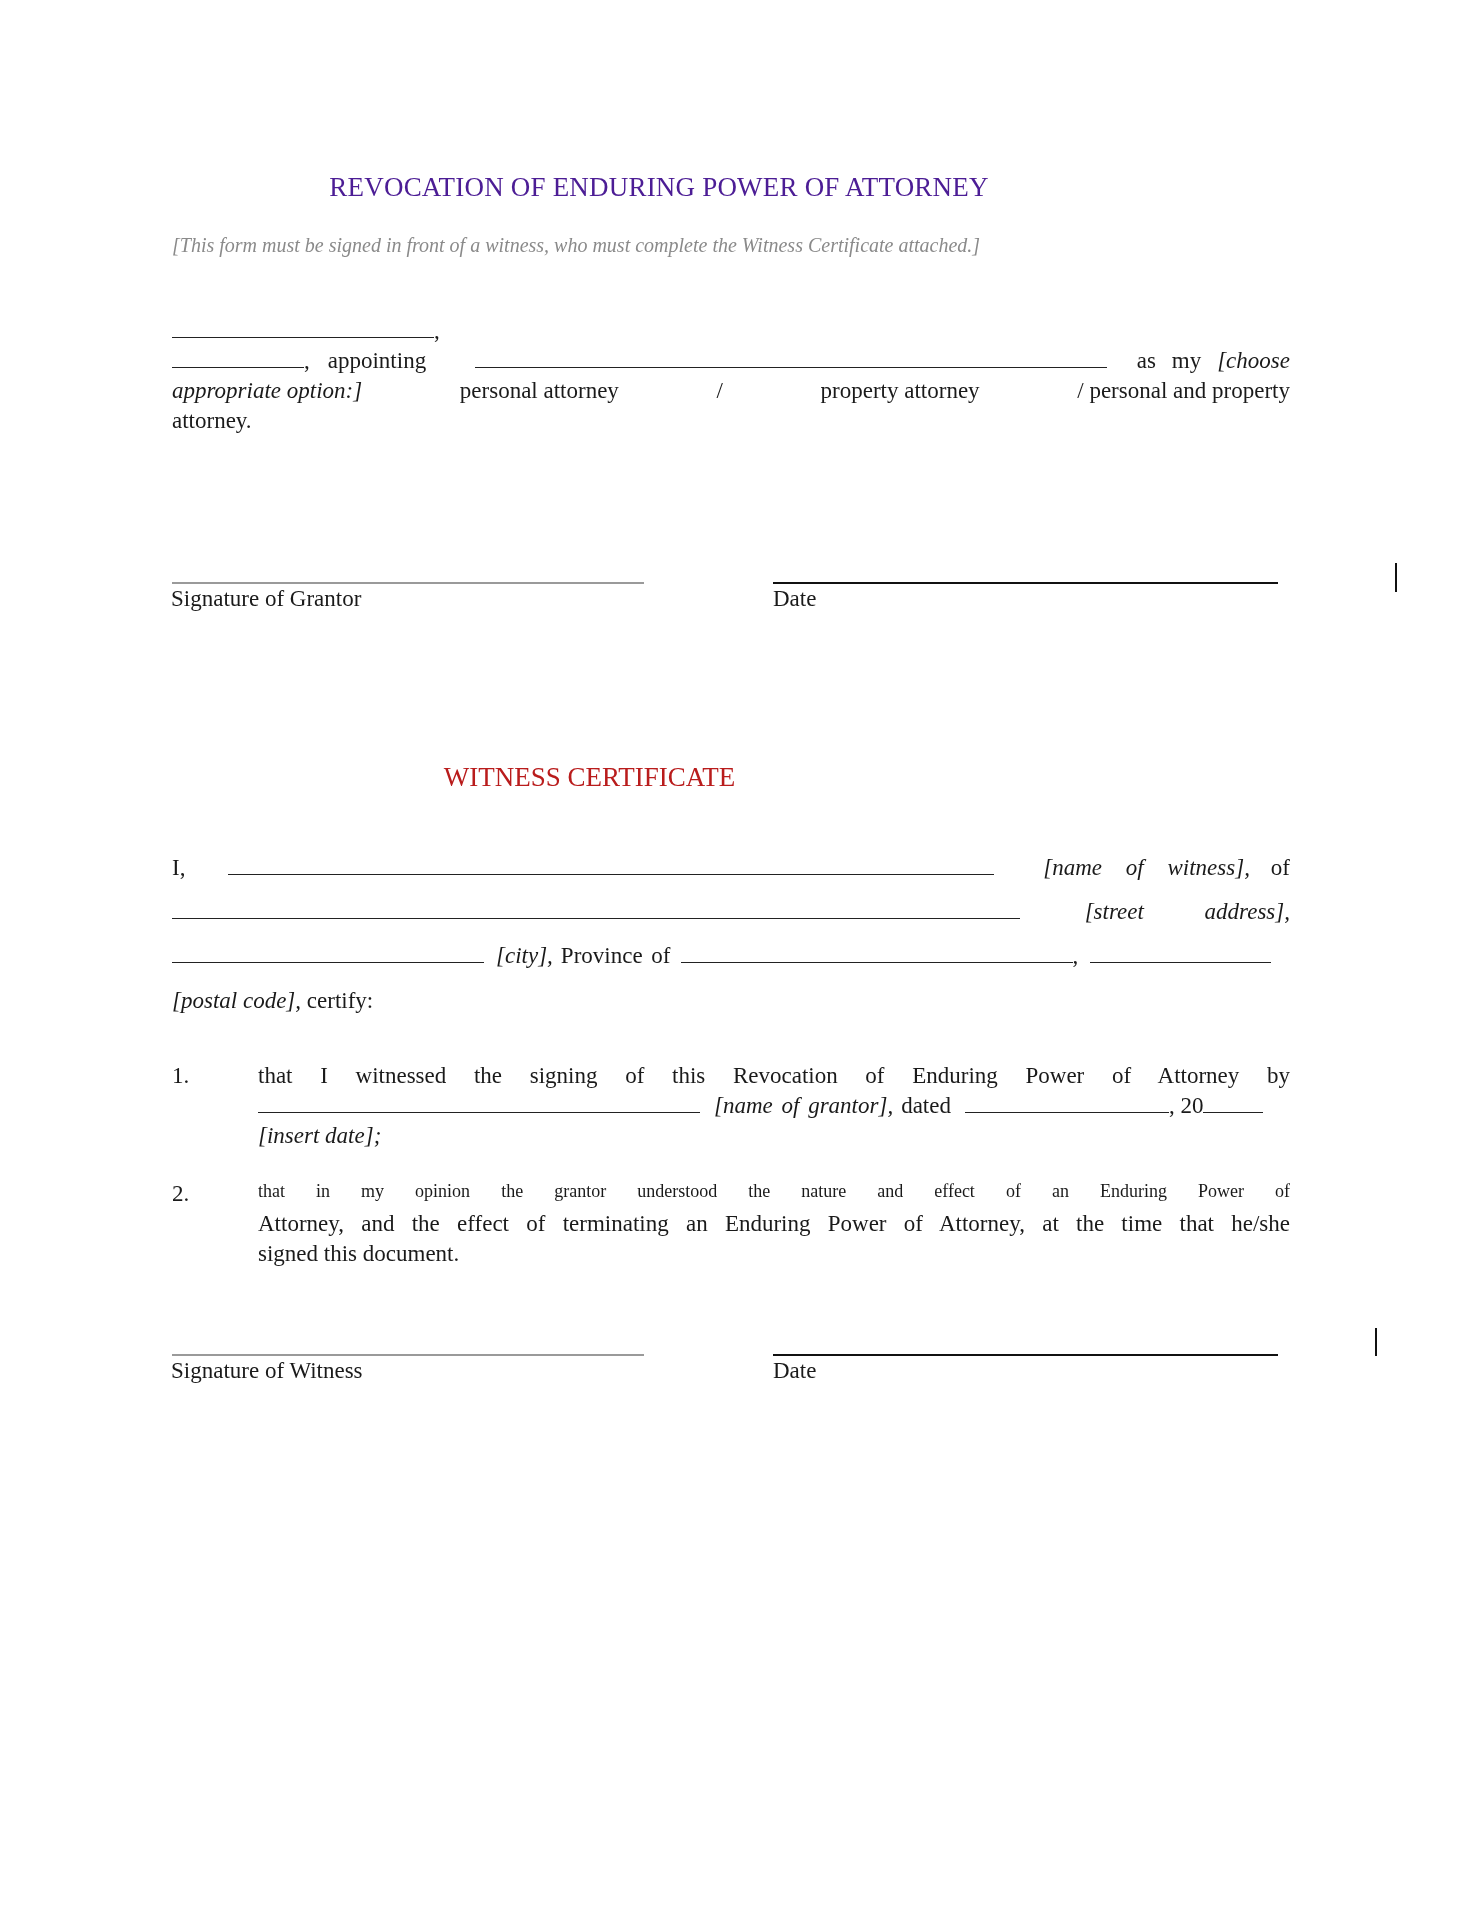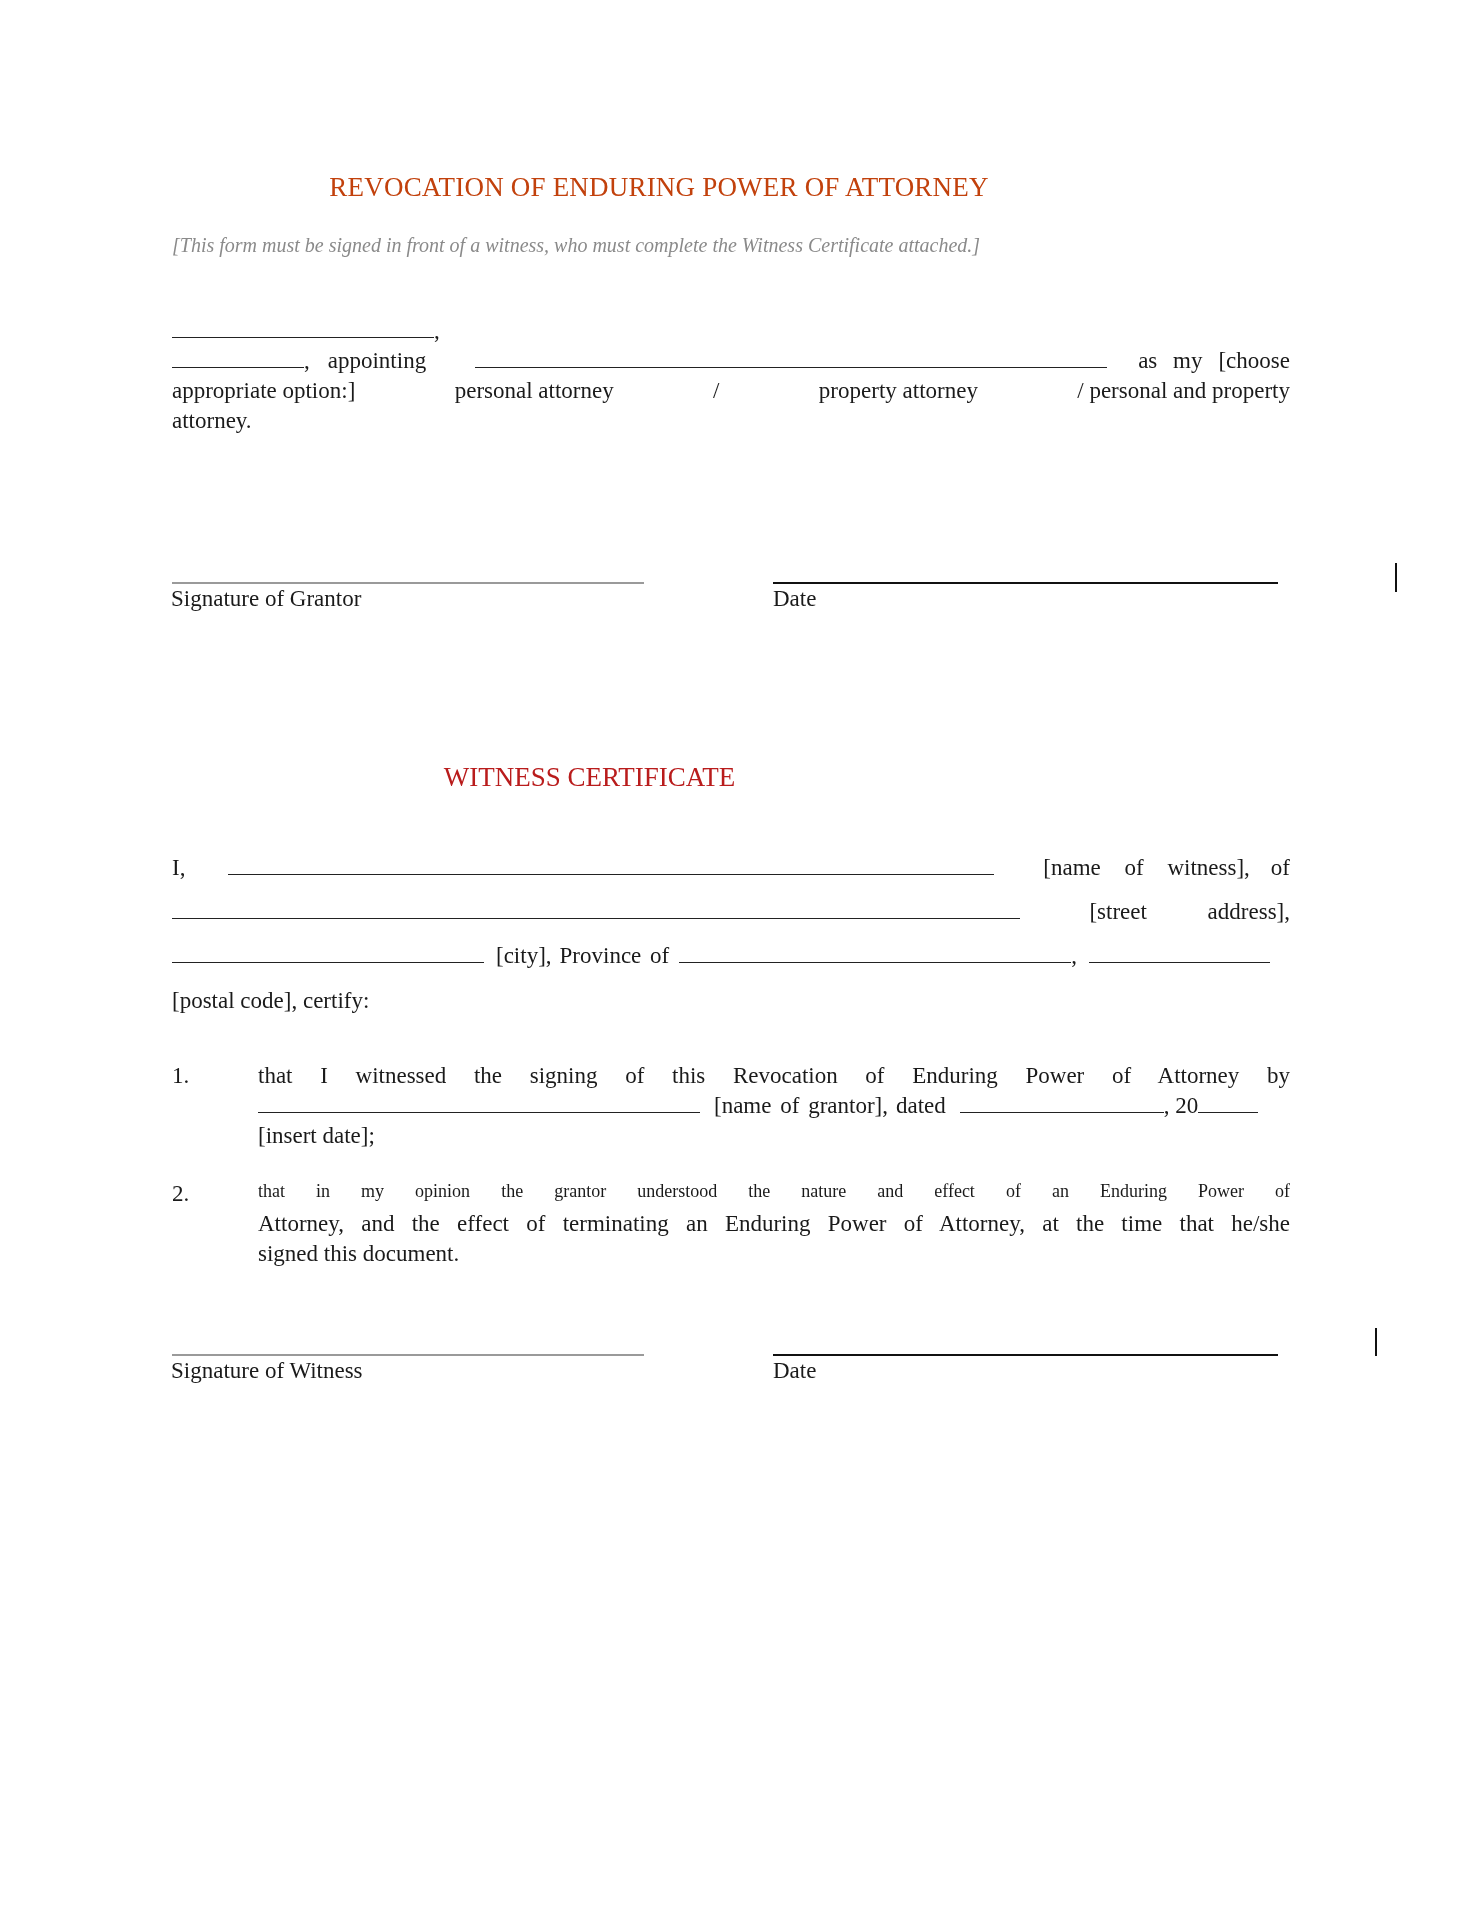--- a/index.html
+++ b/index.html
@@ -1,22 +1,22 @@
 <!DOCTYPE html>
 <html><head>
 <meta charset="utf-8">
 <style>
   html, body { margin:0; padding:0; background:#ffffff; }
   body { width:1483px; height:1920px; position:relative; overflow:hidden;
          font-family:"Liberation Serif", "DejaVu Serif", serif; color:#1a1a1a; }
   .abs { position:absolute; }
-  .title { left:0; width:1318px; top:172px; text-align:center; font-size:27px; letter-spacing:0.2px; color:#c2410c; }
+  .title { left:0; width:1318px; top:172px; text-align:center; font-size:27px; letter-spacing:0.2px; color:#4c1d95; }
   .note { left:172px; top:234px; font-size:20px; font-style:italic; color:#8a8a8a; white-space:nowrap; }
   .blank { display:inline-block; border-bottom:1.6px solid #222; height:1px; vertical-align:baseline; }
-  .it { }
+  .it { font-style:italic; }
   .hr { position:absolute; height:0; }
   .sigline-gray { border-top:2px solid #9a9a9a; }
   .sigline-black { border-top:2px solid #111; }
   .label { font-size:23px; }
   .heading2 { left:0; width:1179px; top:762px; text-align:center; font-size:27px; color:#b91c1c; }
   .vmark { position:absolute; width:2px; background:#111; }
   .num { font-size:23px; }
   .row { position:absolute; left:172px; width:1118px; font-size:23px; white-space:nowrap; }
   .just { display:flex; justify-content:space-between; align-items:baseline; }
 </style>

